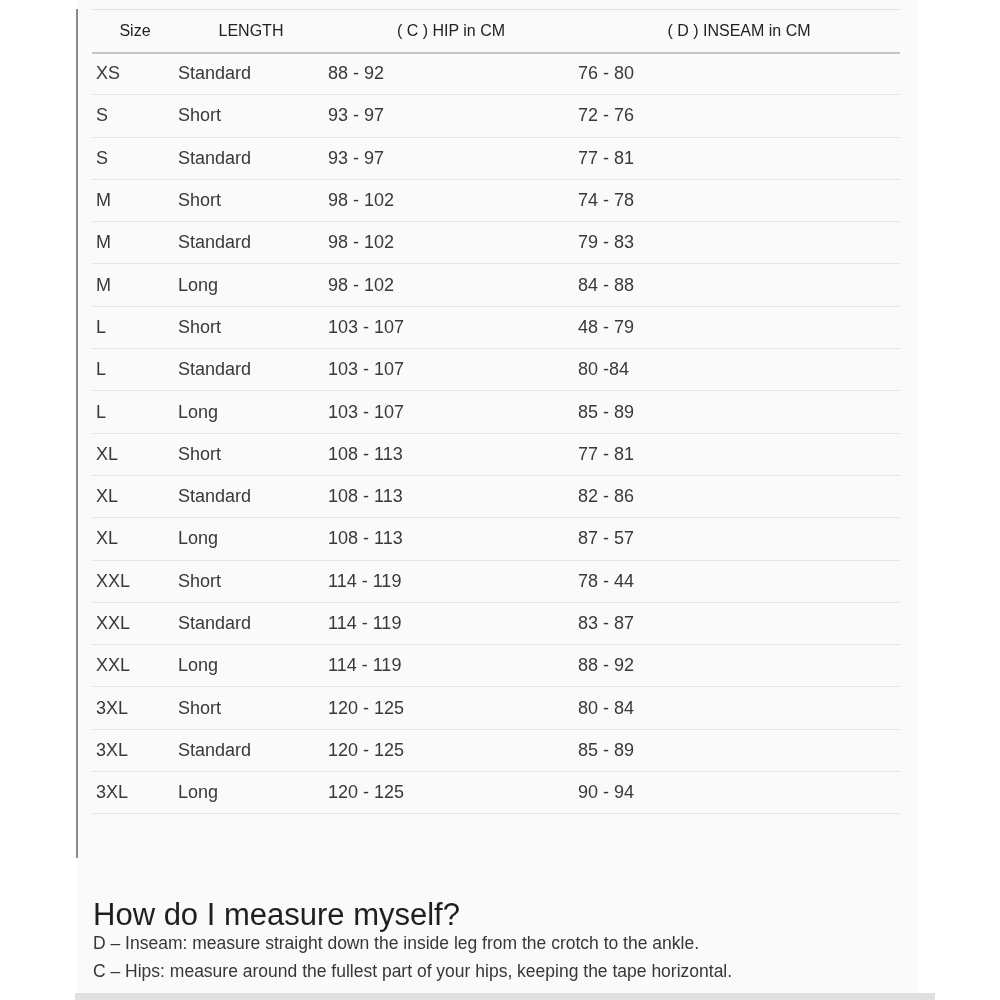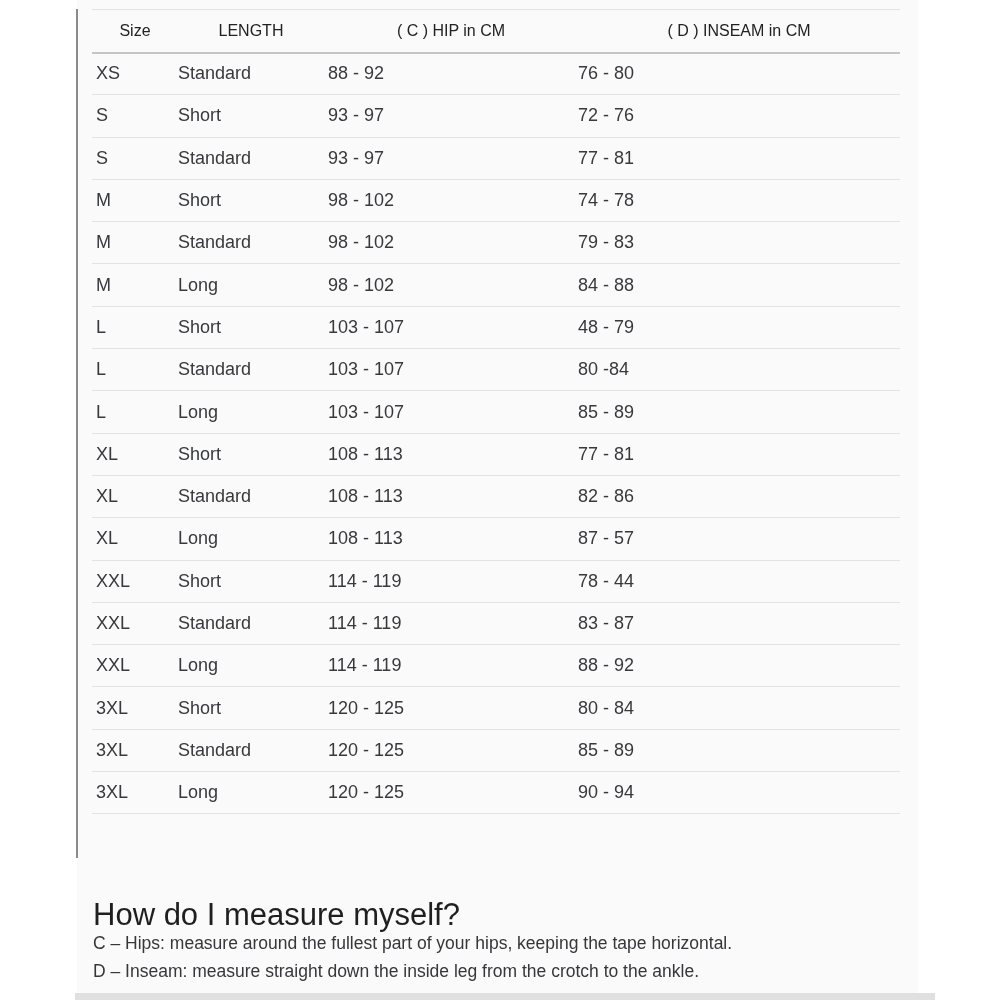--- a/index.html
+++ b/index.html
@@ -187,17 +187,17 @@
         <td>Long</td>
         <td>120 - 125</td>
         <td>90 - 94</td>
       </tr>
     </tbody>
 </table>
 
 <h2 class="measure-heading">How do I measure myself?</h2>
 
 <div class="measure-lines">
+  <p>D – Inseam: measure straight down the inside leg from the crotch to the ankle.</p>
   <p>C – Hips: measure around the fullest part of your hips, keeping the tape horizontal.</p>
-  <p>D – Inseam: measure straight down the inside leg from the crotch to the ankle.</p>
 </div>
 
 <div class="bottom-bar"></div>
 
 </body></html>

